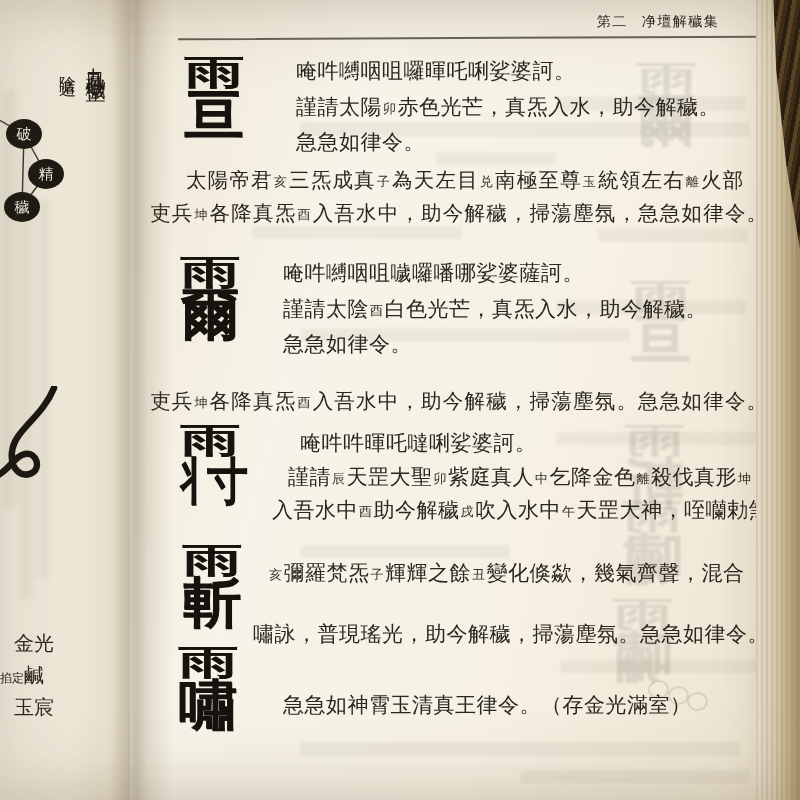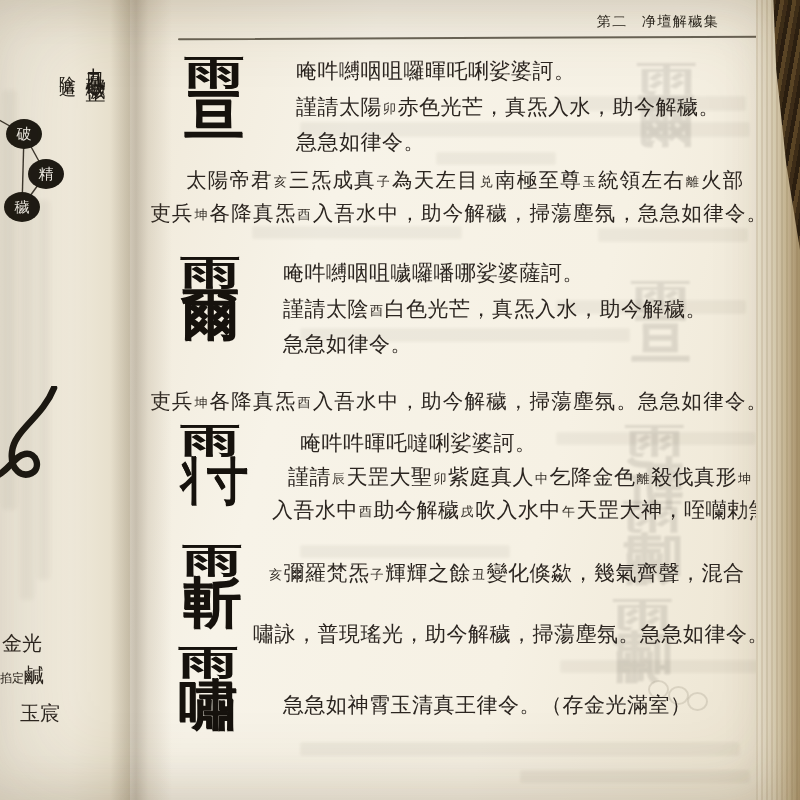--- a/index.html
+++ b/index.html
@@ -119,27 +119,27 @@
       <ellipse cx="38" cy="95" rx="18" ry="15" fill="#1d1a14"></ellipse>
       <text x="40" y="27" text-anchor="middle">破</text>
       <text x="62" y="67" text-anchor="middle">精</text>
       <text x="38" y="100" text-anchor="middle">穢</text>
     </svg>
 
     <svg class="curve" style="left:-12px;top:386px;" width="84" height="136" viewBox="0 0 84 136">
       <path d="M66,2 C54,32 26,44 24,66 C22,84 34,92 44,87 C53,82 49,66 37,68 C26,70 22,84 8,90" fill="none" stroke="#1a1712" stroke-width="6.5" stroke-linecap="round"></path>
     </svg>
 
-    <div class="partial-row" style="left:2px;top:630px;">
+    <div class="partial-row" style="left:14px;top:630px;">
       <span>金光</span>
     </div>
     <div class="partial-row" style="left:0px;top:662px;">
       <span class="sm">掐定</span><span>鹹</span>
     </div>
-    <div class="partial-row" style="left:20px;top:694px;margin-top:6px;">
+    <div class="partial-row" style="left:14px;top:694px;">
       <span>玉宸</span>
     </div>
   </div>
 
   <div class="right-page"></div>
 
   <div class="bar" style="left:556px;top:96px;width:190px;height:15px;"></div>
   <div class="bar" style="left:300px;top:122px;width:450px;height:15px;"></div>
   <div class="bar" style="left:436px;top:152px;width:120px;height:13px;"></div>
   <div class="bar" style="left:252px;top:226px;width:210px;height:13px;"></div>

